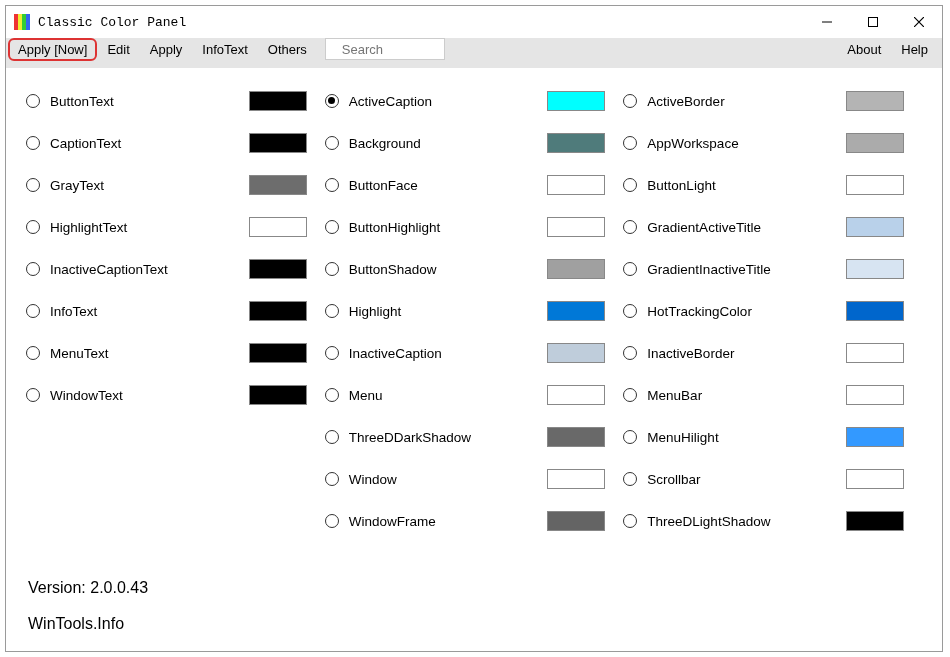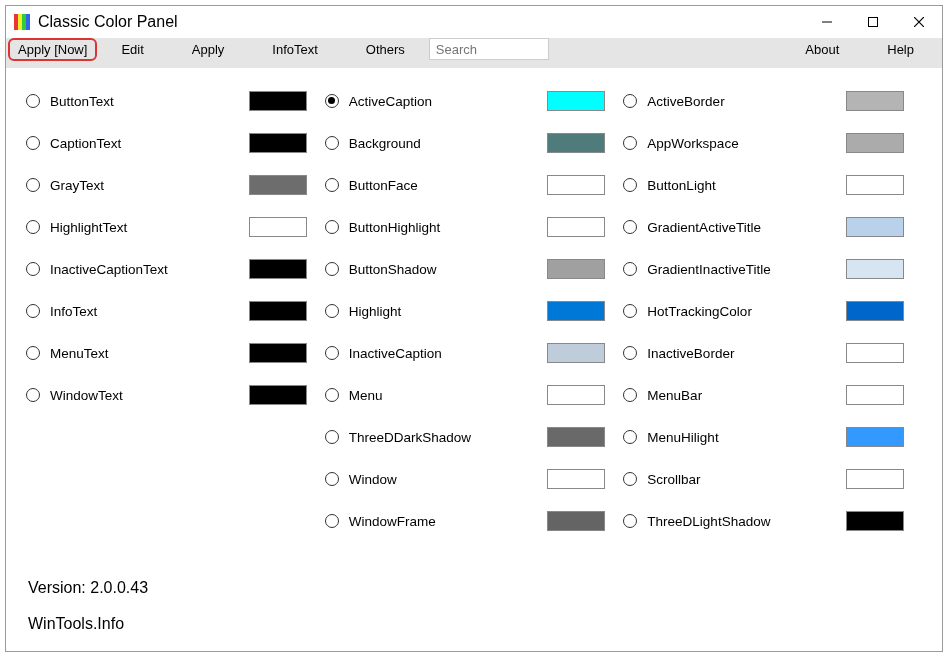--- a/index.html
+++ b/index.html
@@ -31,21 +31,22 @@
     padding: 0 0 0 8px;
     background: #fff;
   }
   .titlebar .app-icon {
     width: 16px; height: 16px;
     margin-right: 8px;
     background: linear-gradient(90deg, #e33 0 25%, #ee3 25% 50%, #3c3 50% 75%, #36e 75% 100%);
   }
   .titlebar .title {
     flex: 1;
-    font-size: 16px;
+    font-size: 13px;
+    font-family: Liberation Mono, monospace;
   }
   .titlebar .win-controls {
     display: flex;
     height: 100%;
   }
   .titlebar .win-btn {
     width: 46px;
     height: 32px;
     display: flex;
     align-items: center;
@@ -57,35 +58,36 @@
   .titlebar .win-btn svg { display:block; }
   
   .menubar {
     display: flex;
     align-items: flex-start;
     background: #e5e5e5;
     height: 30px;
     padding: 0 4px;
   }
   .menubar .menu-item {
-    padding: 4px 24px;
+    padding: 4px 10px;
     font-size: 13px;
   }
   .menubar .apply-highlight {
     border: 2.5px solid #d33;
     border-radius: 6px;
     padding: 2px 8px;
     margin-left: -2px;
   }
   .menubar .search {
+    margin-left: 8px;
     width: 120px;
     height: 22px;
     background: #fff;
     border: 1px solid #ccc;
-    padding: 0 6px;
+    padding: 0 16px;
     font-size: 13px;
     outline: none;
   }
   .menubar .spacer { flex:1; }
   
   .content {
     flex: 1;
     display: flex;
     padding: 12px 20px 18px 20px;
   }

